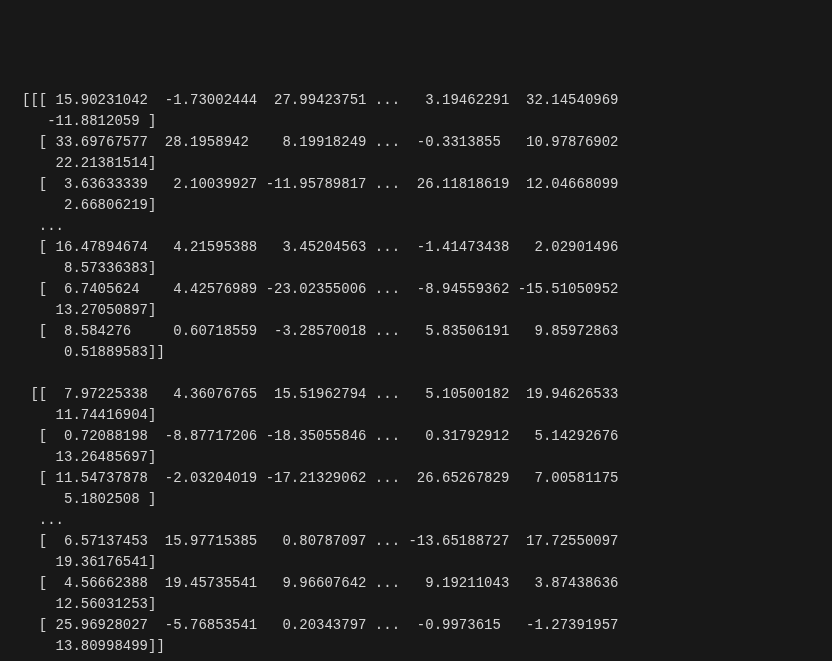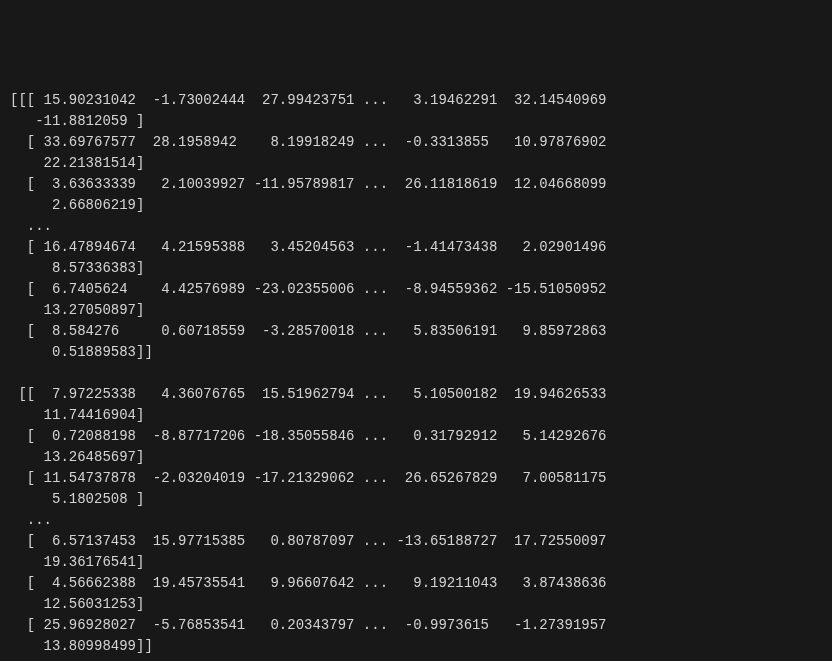--- a/index.html
+++ b/index.html
@@ -14,20 +14,21 @@
       font-size: 14px;
       line-height: 1.5;
       padding: 6px 10px;
       white-space: pre;
       width: 832px;
       height: 661px;
       overflow: hidden;
     }
     .output {
       white-space: pre;
+      margin-left: 12px;
     }
   </style>
 </head>
 <body>
 
 
 
 <div class="output">[[[ 15.90231042  -1.73002444  27.99423751 ...   3.19462291  32.14540969
    -11.8812059 ]
   [ 33.69767577  28.1958942    8.19918249 ...  -0.3313855   10.97876902

